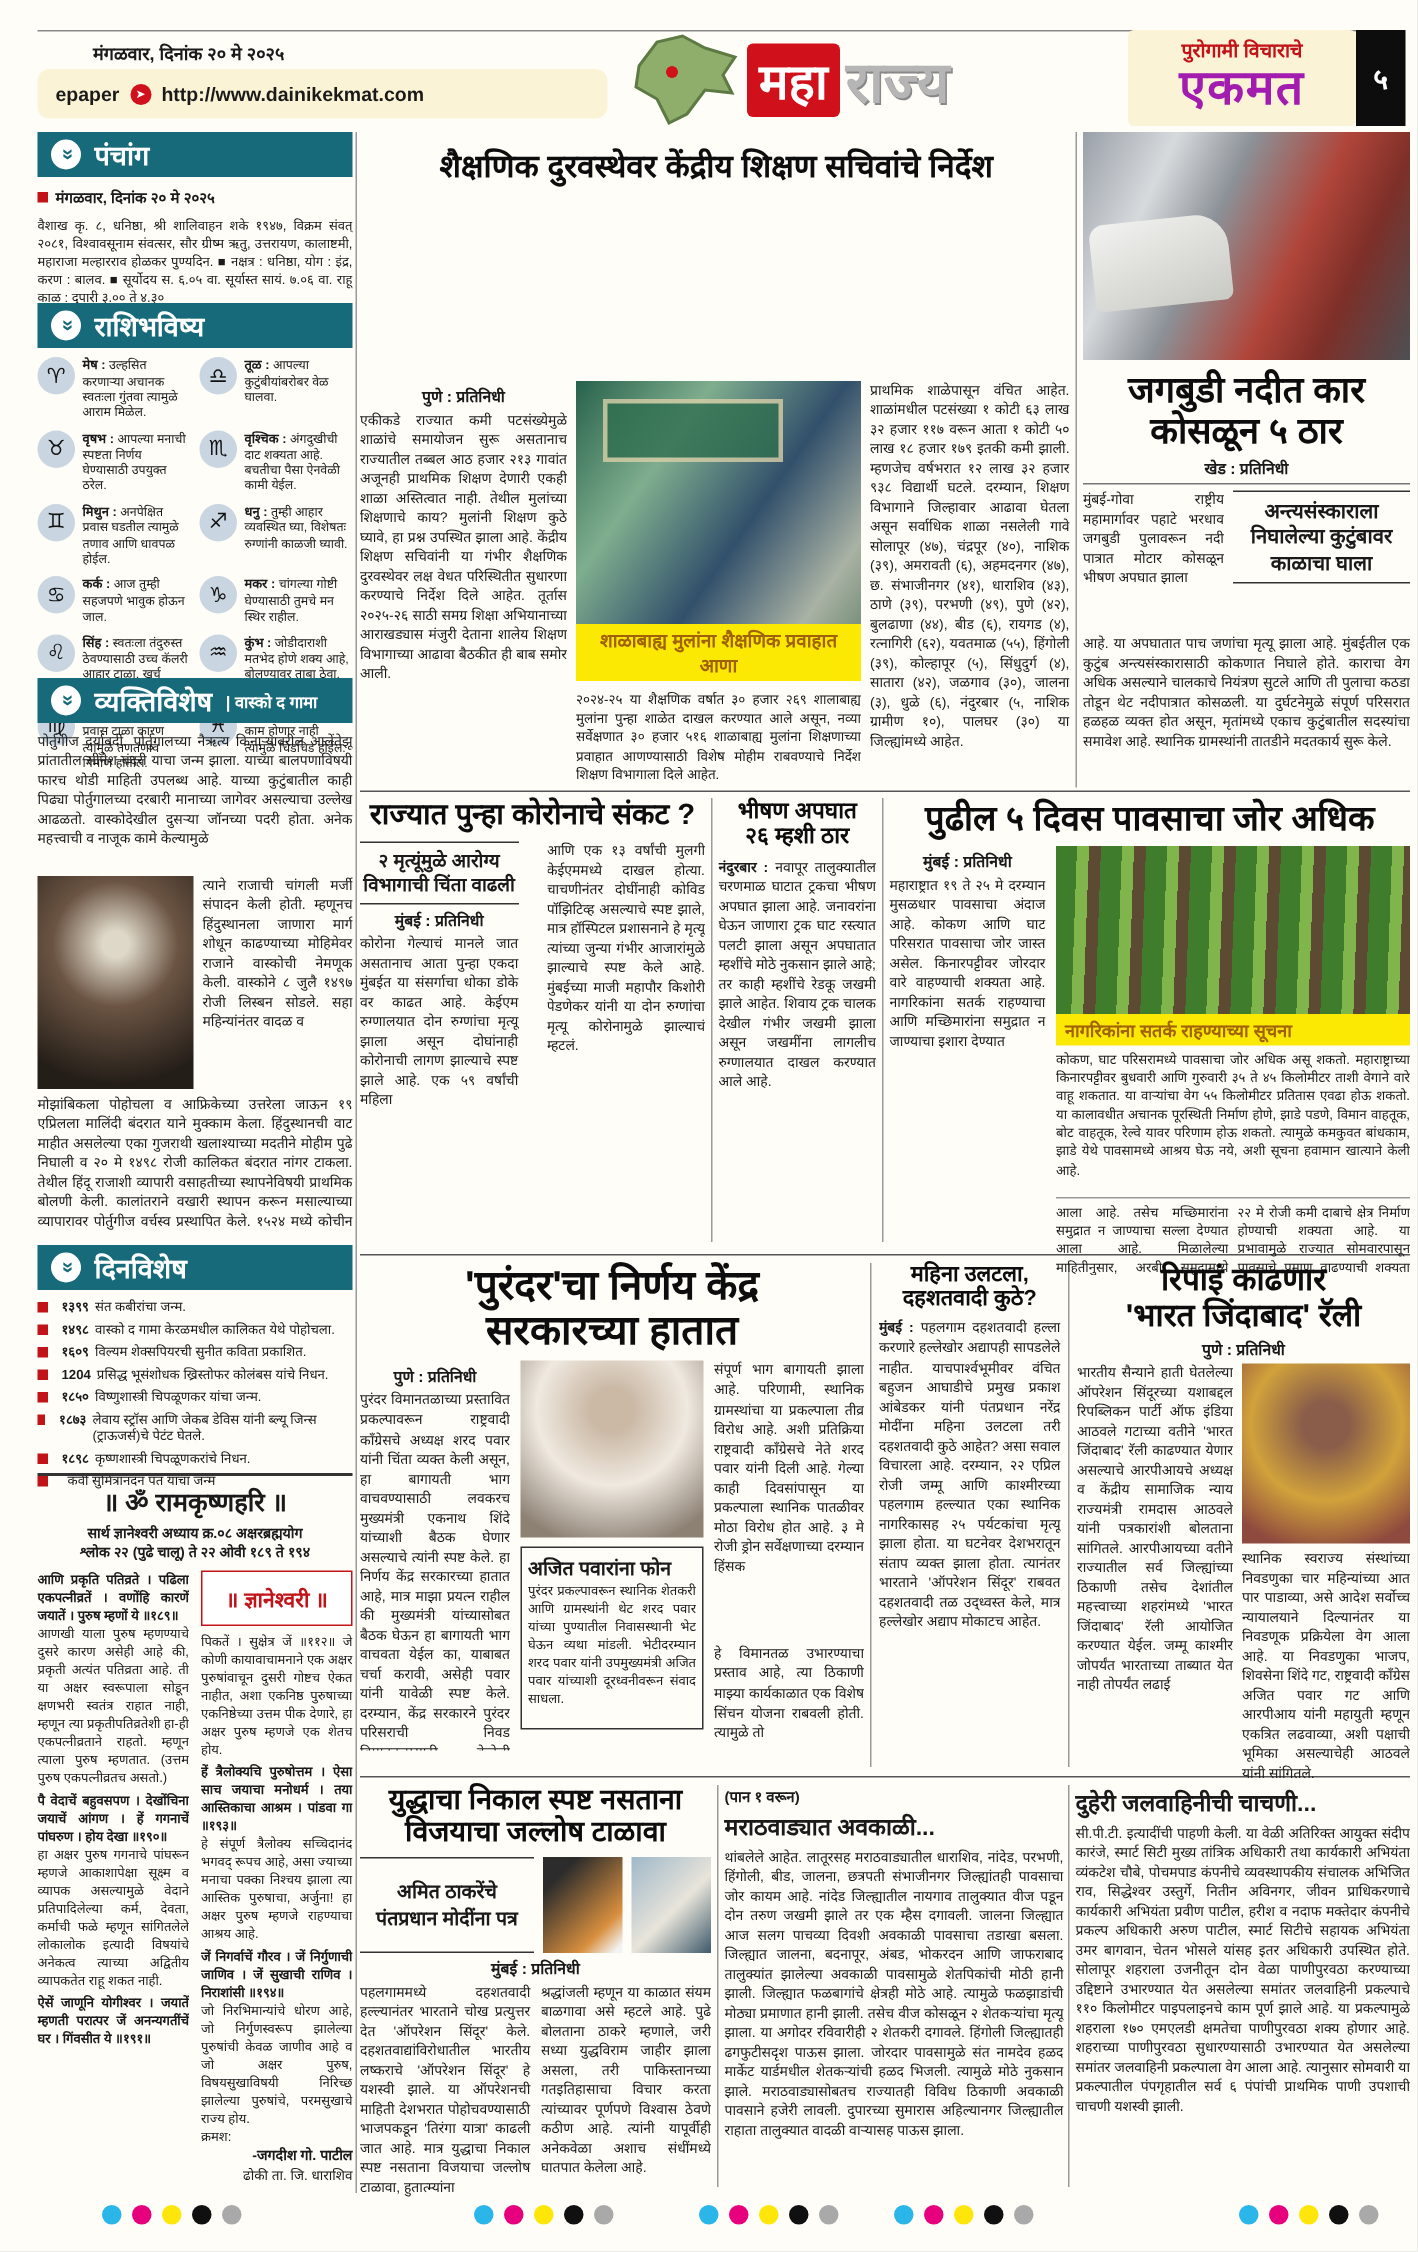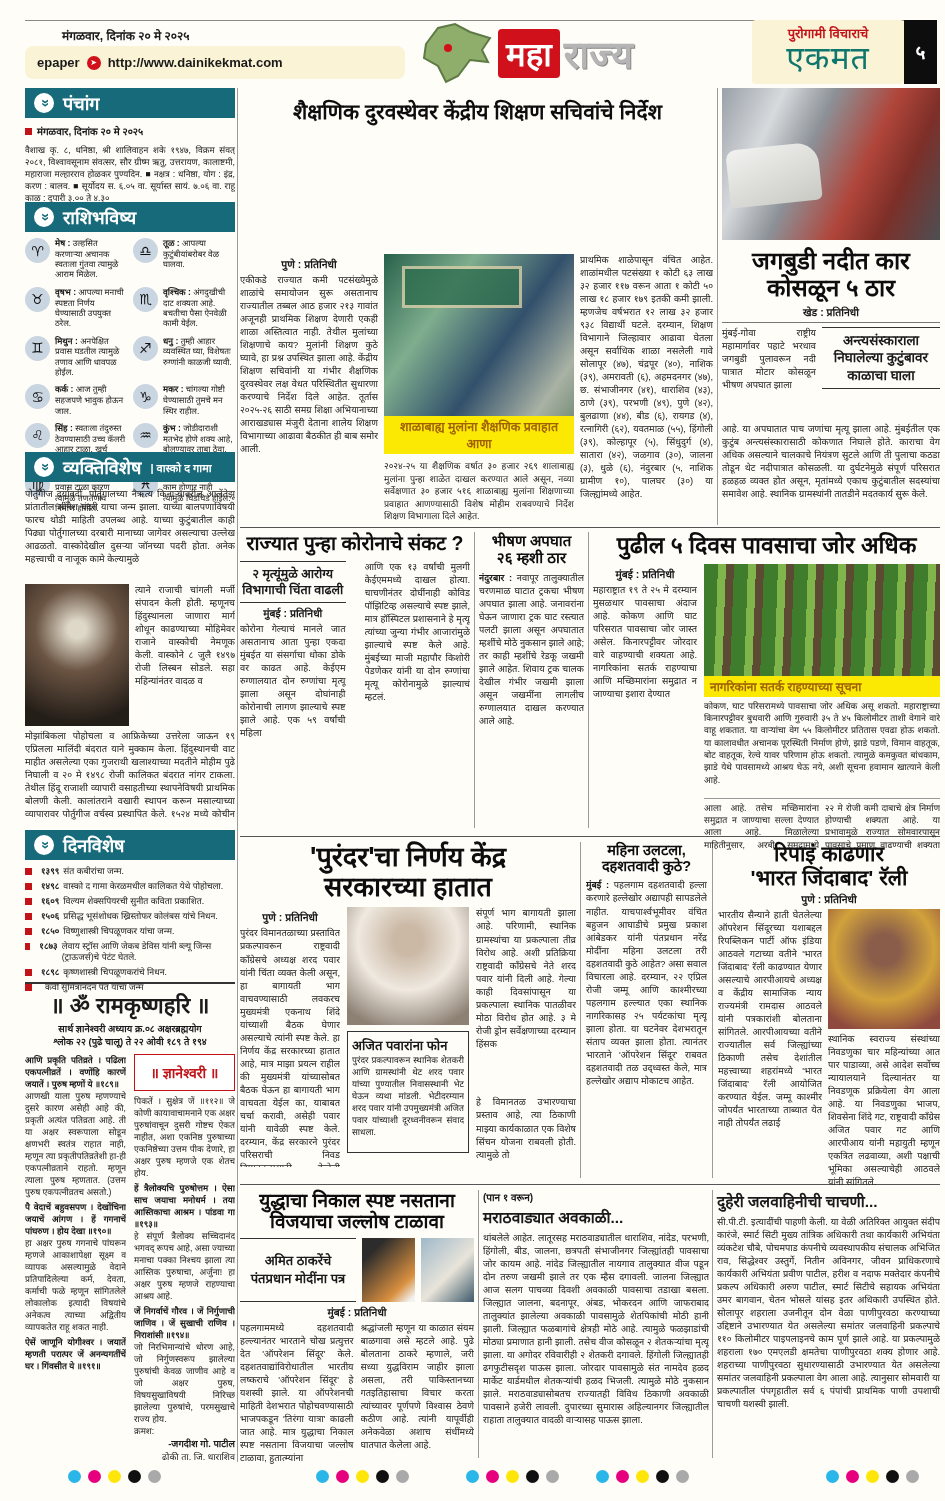--- a/index.html
+++ b/index.html
@@ -50,21 +50,21 @@
         <circle cx="30" cy="30" r="4" fill="#d0111b"></circle>
       </svg>
   </div>
   <div class="abs" style="left:498px;top:28px;height:50px;display:flex;align-items:center">
     <span style="background:#d0111b;color:#fff;font-weight:bold;font-size:33px;padding:2px 8px;border-radius:4px">महा</span>
     <span style="color:#b5b5b5;font-weight:bold;font-size:38px;margin-left:4px;text-shadow:1px 1px 0 #888">राज्य</span>
   </div>
 
   <div class="abs" style="left:752px;top:20px;width:152px;height:64px;background:#fbf3d5;border-radius:4px;text-align:center;padding-top:4px">
     <div style="color:#c21319;font-weight:bold;font-size:13px">पुरोगामी विचाराचे</div>
-    <div style="color:#0f766e;font-weight:normal;font-size:32px;line-height:1;letter-spacing:1px">एकमत</div>
+    <div style="color:#a21caf;font-weight:bold;font-size:32px;line-height:1;letter-spacing:1px">एकमत</div>
   </div>
   <div class="abs" style="left:904px;top:20px;width:33px;height:64px;background:#0d0d0d;color:#fff;display:flex;align-items:center;justify-content:center;font-size:19px;font-weight:bold">५</div>
 
   <div class="abs vr" style="left:237px;top:88px;height:1374px"></div>
   <div class="abs vr" style="left:717px;top:88px;height:437px"></div>
   <div class="abs tr" style="left:240px;top:527px;width:700px"></div>
   <div class="abs tr" style="left:240px;top:836px;width:700px"></div>
   <div class="abs tr" style="left:240px;top:1184px;width:700px"></div>
   <div class="abs vr" style="left:474px;top:532px;height:296px"></div>
   <div class="abs vr" style="left:588px;top:532px;height:296px"></div>
@@ -174,21 +174,21 @@
         <b>१४९८</b>
         <span>वास्को द गामा केरळमधील कालिकत येथे पोहोचला.</span>
       </div>
     <div class="din">
         <span class="redsq"></span>
         <b>१६०९</b>
         <span>विल्यम शेक्सपियरची सुनीत कविता प्रकाशित.</span>
       </div>
     <div class="din">
         <span class="redsq"></span>
-        <b>१५०६</b>
+        <b>1204</b>
         <span>प्रसिद्ध भूसंशोधक ख्रिस्तोफर कोलंबस यांचे निधन.</span>
       </div>
     <div class="din">
         <span class="redsq"></span>
         <b>१८५०</b>
         <span>विष्णुशास्त्री चिपळूणकर यांचा जन्म.</span>
       </div>
     <div class="din">
         <span class="redsq"></span>
         <b>१८७३</b>
@@ -200,21 +200,21 @@
         <span>कृष्णशास्त्री चिपळूणकरांचे निधन.</span>
       </div>
     <div class="din">
         <span class="redsq"></span>
         <b></b>
         <span>कवी सुमित्रानंदन पंत यांचा जन्म</span>
       </div>
   </div>
 
   <div class="abs" style="left:25px;top:982px;width:210px;border-top:2px solid #333;padding-top:5px">
-    <div style="text-align:center;font-weight:bold;font-size:22px">॥ ॐ रामकृष्णहरि ॥</div>
+    <div style="text-align:center;font-weight:bold;font-size:17px">॥ ॐ रामकृष्णहरि ॥</div>
     <div style="text-align:center;font-weight:bold;font-size:9.5px;margin-top:3px">सार्थ ज्ञानेश्वरी अध्याय क्र.०८ अक्षरब्रह्मयोग</div>
     <div style="text-align:center;font-weight:bold;font-size:9.5px">श्लोक २२ (पुढे चालू) ते २२ ओवी १८९ ते १९४</div>
     <div style="display:flex;gap:8px;margin-top:6px">
       <div style="flex:1">
         <div class="bts verse">आणि प्रकृति पतिव्रते । पढिला एकपत्नीव्रतें । वणोंहि कारणें जयातें । पुरुष म्हणों ये ॥१८९॥</div>
         <div class="bts">आणखी याला पुरुष म्हणण्याचे दुसरे कारण असेही आहे की, प्रकृती अत्यंत पतिव्रता आहे. ती या अक्षर स्वरूपाला सोडून क्षणभरी स्वतंत्र राहात नाही, म्हणून त्या प्रकृतीपतिव्रतेशी हा-ही एकपत्नीव्रताने राहतो. म्हणून त्याला पुरुष म्हणतात. (उत्तम पुरुष एकपत्नीव्रतच असतो.)</div>
         <div class="bts verse" style="margin-top:3px">पै वेदाचें बहुवसपण । देखोंचिना जयाचें आंगण । हें गगनाचें पांघरुण । होय देखा ॥१९०॥</div>
         <div class="bts">हा अक्षर पुरुष गगनाचे पांघरून म्हणजे आकाशापेक्षा सूक्ष्म व व्यापक असल्यामुळे वेदाने प्रतिपादिलेल्या कर्म, देवता, कर्माची फळे म्हणून सांगितलेले लोकालोक इत्यादी विषयांचे अनेकत्व त्याच्या अद्वितीय व्यापकतेत राहू शकत नाही.</div>
         <div class="bts verse" style="margin-top:3px">ऐसें जाणूनि योगीश्वर । जयातें म्हणती परात्पर जें अनन्यगतींचें घर । गिंवसीत ये ॥१९१॥</div>
       </div>

